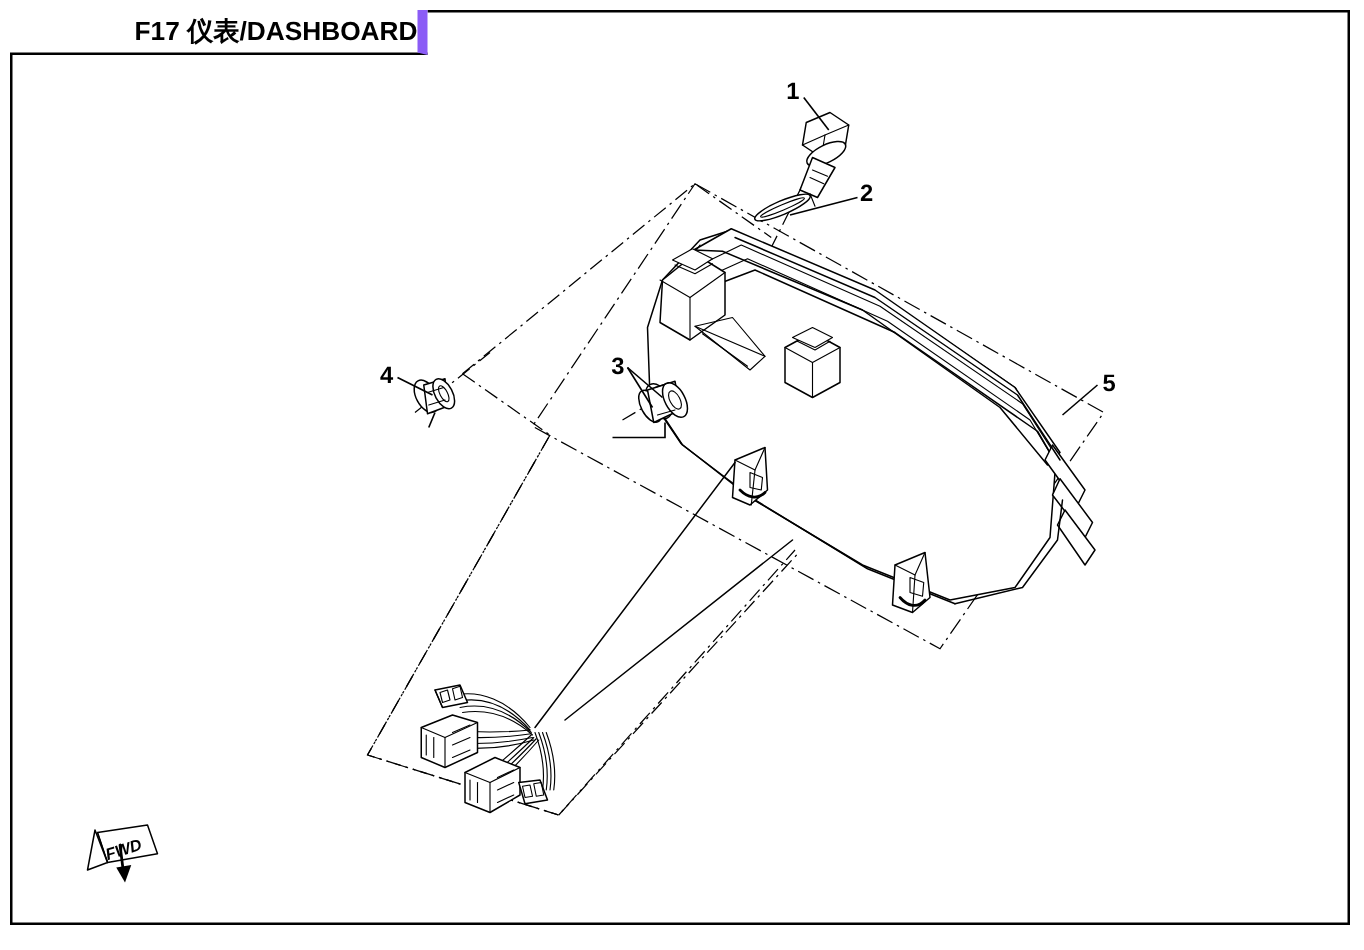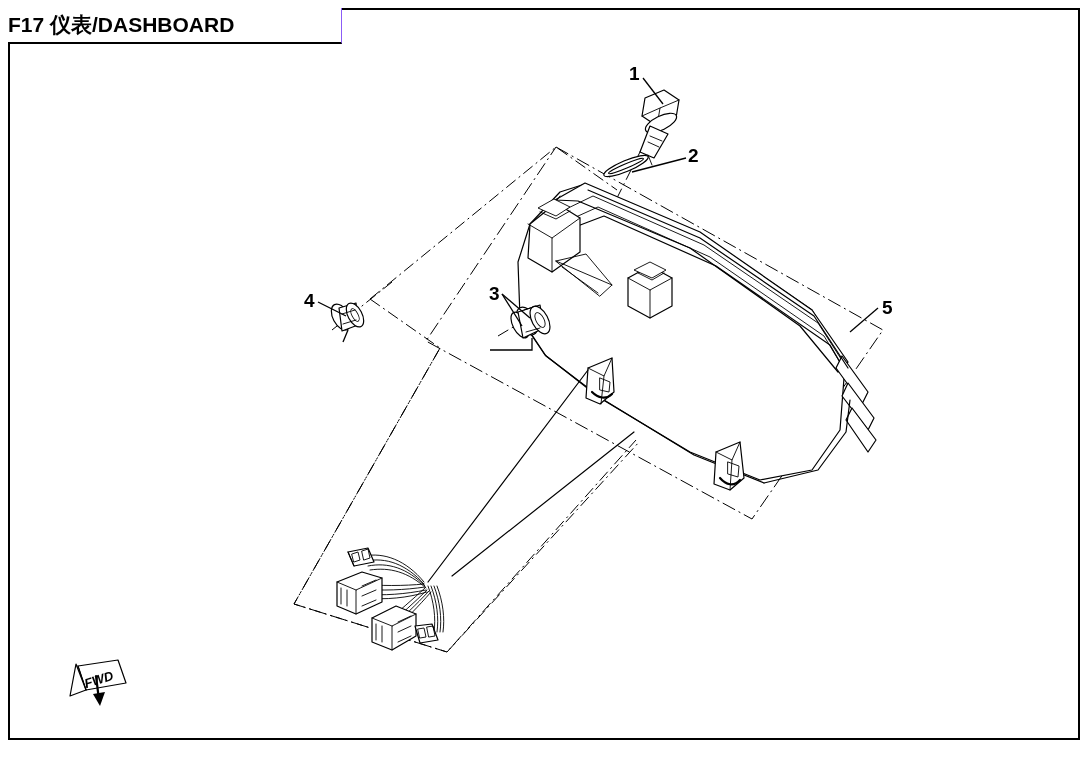--- a/index.html
+++ b/index.html
@@ -25,26 +25,26 @@
     height: 732px;
     border: 2px solid #000000;
     box-sizing: border-box;
   }
   #title-box {
     position: absolute;
     left: 8px;
     top: 8px;
     width: 334px;
     height: 36px;
-    border-right: 1px solid #8b5cf6;
+    border-right: 8px solid #8b5cf6;
     border-bottom: 2px solid #000000;
     box-sizing: border-box;
     display: flex;
     align-items: center;
-    justify-content: flex-start;
+    justify-content: flex-end;
     background: #ffffff;
   }
   #title-text {
     font-size: 21px;
     font-weight: bold;
     color: #000000;
     letter-spacing: 0px;
     white-space: nowrap;
     font-family: "Liberation Sans", sans-serif;
   }

